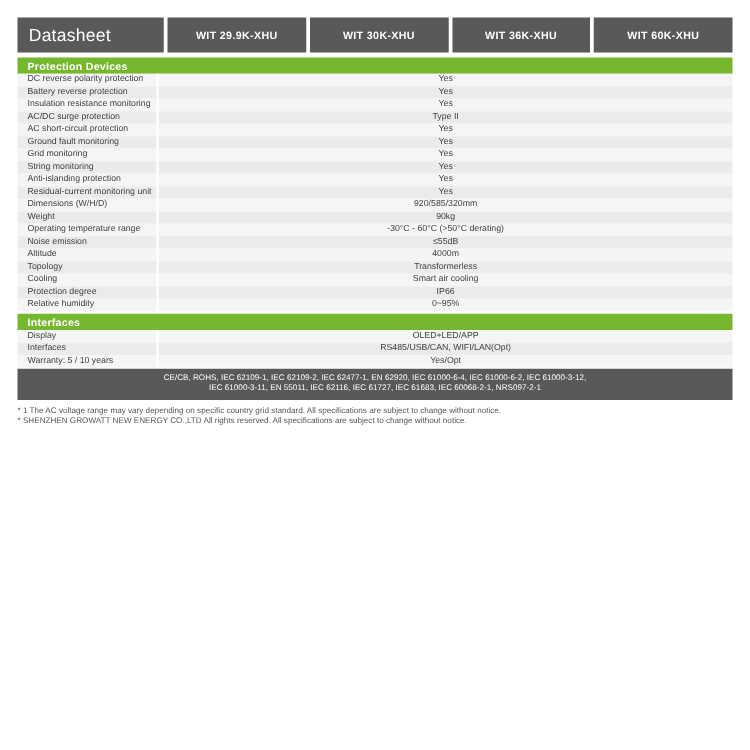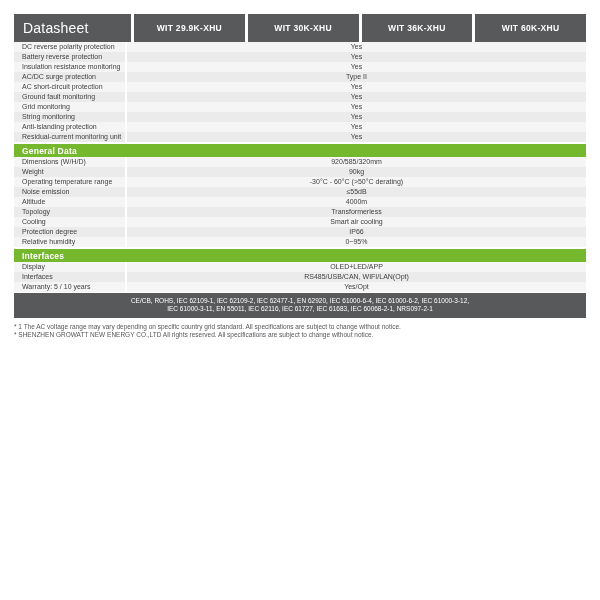--- a/index.html
+++ b/index.html
@@ -45,20 +45,23 @@
 
   <div class="hdr">
     <div class="hdr-box hdr-title">Datasheet</div>
     <div class="hdr-box hdr-model">WIT 29.9K-XHU</div>
     <div class="hdr-box hdr-model">WIT 30K-XHU</div>
     <div class="hdr-box hdr-model">WIT 36K-XHU</div>
     <div class="hdr-box hdr-model">WIT 60K-XHU</div>
   </div>
 
   <div id="sections">
+      <div class="band first">
+        <span>Protection Devices</span>
+      </div>
       <div class="row odd">
         <div class="lbl">DC reverse polarity protection</div>
         <div class="val">Yes</div>
       </div>
       <div class="row even">
         <div class="lbl">Battery reverse protection</div>
         <div class="val">Yes</div>
       </div>
       <div class="row odd">
         <div class="lbl">Insulation resistance monitoring</div>
@@ -84,23 +87,20 @@
         <div class="lbl">String monitoring</div>
         <div class="val">Yes</div>
       </div>
       <div class="row odd">
         <div class="lbl">Anti-islanding protection</div>
         <div class="val">Yes</div>
       </div>
       <div class="row even">
         <div class="lbl">Residual-current monitoring unit</div>
         <div class="val">Yes</div>
-      </div>
-      <div class="band">
-        <span>General Data</span>
       </div>
       <div class="row odd">
         <div class="lbl">Dimensions (W/H/D)</div>
         <div class="val">920/585/320mm</div>
       </div>
       <div class="row even">
         <div class="lbl">Weight</div>
         <div class="val">90kg</div>
       </div>
       <div class="row odd">

